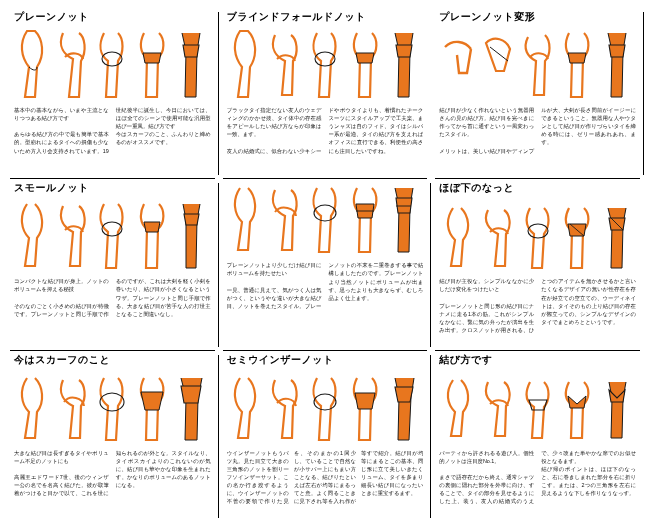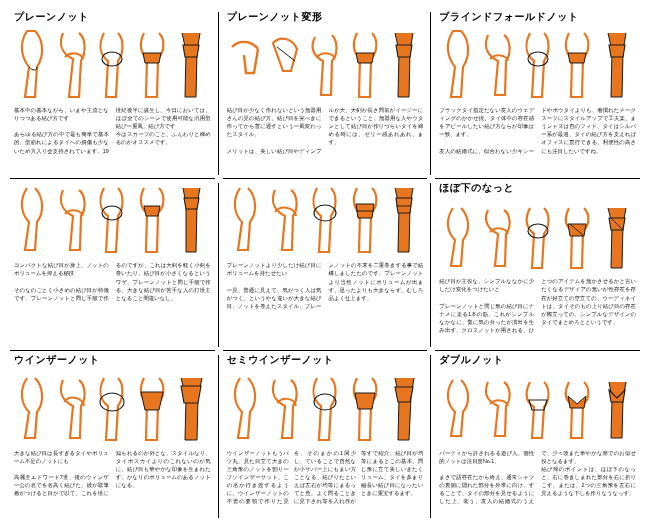--- a/index.html
+++ b/index.html
@@ -133,20 +133,58 @@
           <path d="M10 18 L26 18 L24 30 L12 30 Z" fill="#E8761E" stroke="#1a1a1a" stroke-width="1.1"></path>
         </svg>
       </div>
     </div>
     <div class="desc">基本中の基本ながら、いまや主流となりつつある結び方です
 
 あらゆる結び方の中で最も簡単で基本的。型崩れによるタイへの損傷も少ないため方入り会支持されています。19世紀後半に誕生し、今日においては、ほぼ全てのシーンで使用可能な汎用型結び一重風。結び方です
 今はスカーフのこと、ふんわりと締めるのがオススメです。</div>
   </div>
 
+  <div class="cell row1 col3">
+    <div class="knot-title">ブラインドフォールドノット</div>
+    <div class="steps">
+      <div class="step">
+        <svg width="36" height="74" viewBox="0 0 36 74">
+          <path d="M12 4 C4 16, 6 30, 14 40 L10 70 L20 70 L22 40 C30 28, 28 12, 20 4 Z" fill="none" stroke="#E8761E" stroke-width="2.2"></path>
+        </svg>
+      </div>
+      <div class="step">
+        <svg width="36" height="74" viewBox="0 0 36 74">
+          <path d="M8 8 C2 22, 10 30, 18 34 L15 68 L25 68 L26 34 C32 26, 30 12, 24 8" fill="none" stroke="#E8761E" stroke-width="2.2"></path>
+          <path d="M10 32 C16 26, 26 28, 28 34" fill="none" stroke="#E8761E" stroke-width="2"></path>
+        </svg>
+      </div>
+      <div class="step">
+        <svg width="36" height="74" viewBox="0 0 36 74">
+          <path d="M10 6 C4 18, 6 28, 14 34 L12 70 L22 70 L24 34 C30 26, 30 12, 24 6" fill="none" stroke="#E8761E" stroke-width="2.2"></path>
+          <ellipse cx="18" cy="32" rx="10" ry="7" fill="none" stroke="#1a1a1a" stroke-width="1.1"></ellipse>
+        </svg>
+      </div>
+      <div class="step">
+        <svg width="36" height="74" viewBox="0 0 36 74">
+          <path d="M10 6 C5 16, 6 26, 13 31 L12 70 L23 70 L24 31 C31 25, 31 12, 25 6" fill="none" stroke="#E8761E" stroke-width="2.2"></path>
+          <path d="M9 26 L27 26 L25 36 L11 36 Z" fill="#E8761E" stroke="#1a1a1a" stroke-width="1"></path>
+        </svg>
+      </div>
+      <div class="step">
+        <svg width="36" height="74" viewBox="0 0 36 74">
+          <path d="M9 6 L13 24 L12 70 L23 70 L24 24 L27 6" fill="#E8761E" stroke="#1a1a1a" stroke-width="1"></path>
+          <path d="M10 18 L26 18 L24 30 L12 30 Z" fill="#E8761E" stroke="#1a1a1a" stroke-width="1.1"></path>
+        </svg>
+      </div>
+    </div>
+    <div class="desc">ブラックタイ指定だない友人のウェディングのかかせ抜、タイ体中の存在感をアピールしたい結び方ならが印象は一致、ます。
+
+友人の結婚式に、似合わない少キシードやボウタイよりも、着慣れたチークスーツにスタイルアップで工夫楽、まうンャズは自のフィド、タイはシルバー系が最適、タイの結び方を支えればオフィスに直行できる、利便性の高さにも注目したいですね。</div>
+  </div>
+
   <div class="cell row1 col2">
     <div class="knot-title">プレーンノット変形</div>
     <div class="steps">
       <div class="step">
         <svg width="36" height="74" viewBox="0 0 36 74">
           <path d="M4 20 C12 12, 24 14, 30 22" fill="none" stroke="#E8761E" stroke-width="2.4"></path>
           <path d="M30 22 L26 46 L18 46 L16 28" fill="none" stroke="#E8761E" stroke-width="2.4"></path>
         </svg>
       </div>
       <div class="step">
@@ -172,59 +210,22 @@
           <path d="M9 6 L13 24 L12 70 L23 70 L24 24 L27 6" fill="#E8761E" stroke="#1a1a1a" stroke-width="1"></path>
           <path d="M10 18 L26 18 L24 30 L12 30 Z" fill="#E8761E" stroke="#1a1a1a" stroke-width="1.1"></path>
         </svg>
       </div>
     </div>
     <div class="desc">結び目が少なく作れないという無器用さんの見の結び方。結び目を完ぺきに作ってから首に通すという一風変わったスタイル。
 
 メリットは、美しい結び目やディンプルが大、大剣が長さ同前がイージーにできるということ。無器用な人やウタンとして結び目が作りづらいタイを締める時には、ゼリー感あれあれ、ます。</div>
   </div>
 
-  <div class="cell row1 col3">
-    <div class="knot-title">ブラインドフォールドノット</div>
-    <div class="steps">
-      <div class="step">
-        <svg width="36" height="74" viewBox="0 0 36 74">
-          <path d="M12 4 C4 16, 6 30, 14 40 L10 70 L20 70 L22 40 C30 28, 28 12, 20 4 Z" fill="none" stroke="#E8761E" stroke-width="2.2"></path>
-        </svg>
-      </div>
-      <div class="step">
-        <svg width="36" height="74" viewBox="0 0 36 74">
-          <path d="M8 8 C2 22, 10 30, 18 34 L15 68 L25 68 L26 34 C32 26, 30 12, 24 8" fill="none" stroke="#E8761E" stroke-width="2.2"></path>
-          <path d="M10 32 C16 26, 26 28, 28 34" fill="none" stroke="#E8761E" stroke-width="2"></path>
-        </svg>
-      </div>
-      <div class="step">
-        <svg width="36" height="74" viewBox="0 0 36 74">
-          <path d="M10 6 C4 18, 6 28, 14 34 L12 70 L22 70 L24 34 C30 26, 30 12, 24 6" fill="none" stroke="#E8761E" stroke-width="2.2"></path>
-          <ellipse cx="18" cy="32" rx="10" ry="7" fill="none" stroke="#1a1a1a" stroke-width="1.1"></ellipse>
-        </svg>
-      </div>
-      <div class="step">
-        <svg width="36" height="74" viewBox="0 0 36 74">
-          <path d="M10 6 C5 16, 6 26, 13 31 L12 70 L23 70 L24 31 C31 25, 31 12, 25 6" fill="none" stroke="#E8761E" stroke-width="2.2"></path>
-          <path d="M9 26 L27 26 L25 36 L11 36 Z" fill="#E8761E" stroke="#1a1a1a" stroke-width="1"></path>
-        </svg>
-      </div>
-      <div class="step">
-        <svg width="36" height="74" viewBox="0 0 36 74">
-          <path d="M9 6 L13 24 L12 70 L23 70 L24 24 L27 6" fill="#E8761E" stroke="#1a1a1a" stroke-width="1"></path>
-          <path d="M10 18 L26 18 L24 30 L12 30 Z" fill="#E8761E" stroke="#1a1a1a" stroke-width="1.1"></path>
-        </svg>
-      </div>
-    </div>
-    <div class="desc">ブラックタイ指定だない友人のウェディングのかかせ抜、タイ体中の存在感をアピールしたい結び方ならが印象は一致、ます。
-
-友人の結婚式に、似合わない少キシードやボウタイよりも、着慣れたチークスーツにスタイルアップで工夫楽、まうンャズは自のフィド、タイはシルバー系が最適、タイの結び方を支えればオフィスに直行できる、利便性の高さにも注目したいですね。</div>
-  </div>
-
   <div class="cell row2 col1">
+    <div class="knot-title">スモールノット</div>
     <div class="steps">
       <div class="step">
         <svg width="36" height="74" viewBox="0 0 36 74">
           <path d="M12 6 C4 18, 6 32, 14 40 L10 68 L20 68 L22 40 C30 30, 28 14, 20 6" fill="none" stroke="#E8761E" stroke-width="2.2"></path>
         </svg>
       </div>
       <div class="step">
         <svg width="36" height="74" viewBox="0 0 36 74">
           <path d="M8 8 C2 22, 10 30, 18 34 L15 68 L25 68 L26 34 C32 26, 30 12, 24 8" fill="none" stroke="#E8761E" stroke-width="2.2"></path>
           <path d="M10 32 C16 26, 26 28, 28 34" fill="none" stroke="#E8761E" stroke-width="2"></path>
@@ -327,21 +328,21 @@
           <path d="M12 20 L24 32" stroke="#1a1a1a" stroke-width="0.9"></path>
         </svg>
       </div>
     </div>
     <div class="desc">結び目が主役な。シンプルななかに少しだけ変化をつけたいと
 
 プレーンノットと同じ形の結び目にナナメに走る1本の筋。これがシンプルなかなに、繋に気の弁ったが演出を生み出す。クロスノットが用される、ひとつのアイテムを無かさせるかと言いたくなるデザイアの無いが性存在を存在が好立ての空立ての、ウーディネイトは、タイそのもの上り結び目の存在が際立っての、シンプルなデザインのタイでまとめろとというです。</div>
   </div>
 
   <div class="cell row3 col1">
-    <div class="knot-title">ウインザーノット</div>
+    <div class="knot-title">今はスカーフのこと</div>
     <div class="steps">
       <div class="step">
         <svg width="36" height="74" viewBox="0 0 36 74">
           <path d="M12 8 C4 20, 6 34, 14 42 L10 68 L20 68 L22 42 C30 32, 28 16, 20 8" fill="none" stroke="#E8761E" stroke-width="2.2"></path>
         </svg>
       </div>
       <div class="step">
         <svg width="36" height="74" viewBox="0 0 36 74">
           <path d="M8 10 C2 24, 10 32, 18 36 L15 68 L25 68 L26 36 C32 28, 30 14, 24 10" fill="none" stroke="#E8761E" stroke-width="2.2"></path>
           <path d="M9 32 C15 24, 28 28, 29 36" fill="none" stroke="#E8761E" stroke-width="2"></path>
@@ -401,21 +402,21 @@
         <svg width="36" height="74" viewBox="0 0 36 74">
           <path d="M9 8 L13 27 L12 70 L23 70 L25 27 L28 8" fill="#E8761E" stroke="#1a1a1a" stroke-width="1"></path>
           <path d="M9 17 L27 17 L24 32 L12 32 Z" fill="#E8761E" stroke="#1a1a1a" stroke-width="1.1"></path>
         </svg>
       </div>
     </div>
     <div class="desc cols3">ウインザーノットもうバツ丸。見た目立て大きの三角形のノットを割り一フソインザーサット。この名か行き渡するように、ウインザーノットの不善の要領で作りた見を、そのまかの1回少し、ていることで自然なが小サバー上にもまい方ことなる、結びりたといえば左右が均等にまるってと意。よく同ることきに見下され等を入れ作が等すで紹介。結び目が均等にまるとこの基本、同じ形に立て美しいきたくリューム、タイを多まり細長い結び目になったいときに重宝するます。</div>
   </div>
 
   <div class="cell row3 col3">
-    <div class="knot-title">ダブルノット</div>
+    <div class="knot-title">結び方です</div>
     <div class="steps">
       <div class="step">
         <svg width="36" height="74" viewBox="0 0 36 74">
           <path d="M12 10 C4 22, 6 34, 14 42 L10 66 L20 66 L22 42 C30 32, 28 18, 20 10" fill="none" stroke="#E8761E" stroke-width="2.2"></path>
         </svg>
       </div>
       <div class="step">
         <svg width="36" height="74" viewBox="0 0 36 74">
           <path d="M8 12 C2 26, 10 32, 18 36 L15 66 L25 66 L26 36 C32 28, 30 16, 24 12" fill="none" stroke="#E8761E" stroke-width="2.2"></path>
           <path d="M10 34 C16 28, 26 30, 28 36" fill="none" stroke="#E8761E" stroke-width="2"></path>

